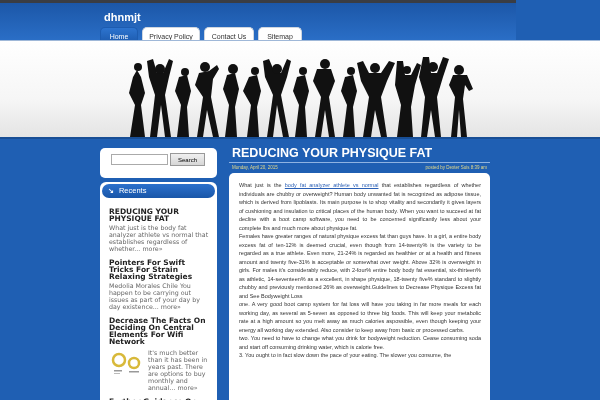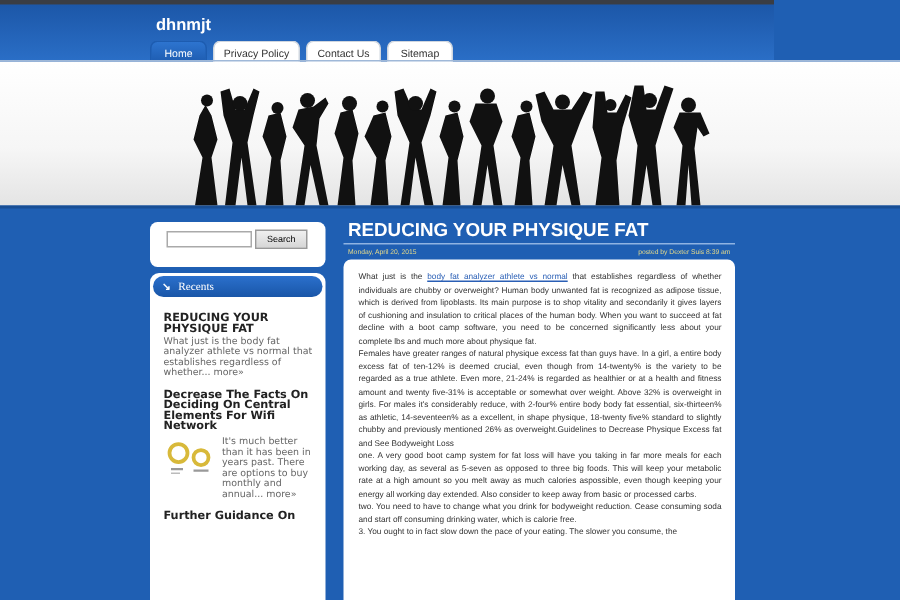--- a/index.html
+++ b/index.html
@@ -20,21 +20,21 @@
   .banner { position: absolute; left: 0; top: 40px; width: 600px; height: 99px;
     background: linear-gradient(#ffffff 0%, #f6f6f6 60%, #e4e4e4 100%); border-top: 1px solid #9fb8d8; border-bottom: 2px solid #184e95; }
   .silhouettes { position: absolute; left: 125px; top: 14px; width: 355px; height: 82px; }
 
   .sidebar { position: absolute; left: 100px; top: 148px; width: 117px; }
   .search-box { background: #fff; border-radius: 0 0 8px 8px; height: 30px; position: relative; border-radius: 5px; }
   .search-input { position: absolute; left: 11px; top: 6px; width: 57px; height: 11px; border: 1px solid #aaa; font-size: 7px; }
   .search-btn { position: absolute; left: 70px; top: 5px; width: 35px; height: 13px; font-size: 6px; background: linear-gradient(#f0f0f0, #d6d6d6); border: 1px solid #999; cursor: pointer; }
 
   .recents { margin-top: 4px; background: #fff; border-radius: 6px 6px 0 0; height: 220px; padding: 2px 2px; }
-  .recents-header { background: linear-gradient(#2b70cc, #1956a8); border-radius: 7px; height: 14px; color: #fff; font-size: 7.5px; line-height: 14px; padding-left: 6px; display: flex; align-items: center; gap: 5px; font-family: Liberation Serif, serif; }
+  .recents-header { background: linear-gradient(#2b70cc, #1956a8); border-radius: 7px; height: 14px; color: #fff; font-size: 7.5px; line-height: 14px; padding-left: 6px; display: flex; align-items: center; gap: 5px; }
   .recents-icon { font-size: 7px; font-weight: bold; }
 
   .post-list { padding: 10px 6px 0 7px; }
   .post-item { margin-bottom: 7px; }
   .post-title { font-family: "DejaVu Sans", sans-serif; font-weight: bold; color: #222; font-size: 7.5px; line-height: 7px; cursor: pointer; }
   .post-excerpt { font-family: "DejaVu Sans", sans-serif; color: #666; font-size: 6.3px; line-height: 7px; margin-top: 2px; }
   .more { color: #666; cursor: pointer; }
   .excerpt-with-img { display: flex; gap: 4px; margin-top: 4px; }
   .thumb { width: 35px; height: 32px; flex-shrink: 0; position: relative; }
 
@@ -105,20 +105,24 @@
     <div class="recents-header">
       <span class="recents-icon">↘</span>
       <span>Recents</span>
     </div>
     <div class="post-list">
       <div class="post-item">
         <div class="post-title">REDUCING YOUR PHYSIQUE FAT</div>
         <div class="post-excerpt"><span>What just is the body fat analyzer athlete vs normal that establishes regardless of whether...</span> <span class="more">more»</span></div>
       </div>
       <div class="post-item">
+        <div class="post-title">Pointers For Swift Tricks For Strain Relaxing Strategies</div>
+        <div class="post-excerpt"><span>Medolia Morales Chile You happen to be carrying out issues as part of your day by day existence...</span> <span class="more">more»</span></div>
+      </div>
+      <div class="post-item">
         <div class="post-title">Decrease The Facts On Deciding On Central Elements For Wifi Network</div>
         <div class="excerpt-with-img">
           <svg class="thumb" viewBox="0 0 35 32">
             <rect width="35" height="32" fill="#fff"></rect>
             <circle cx="10" cy="11" r="6" fill="none" stroke="#d8b93a" stroke-width="2.5"></circle>
             <circle cx="25" cy="14" r="5" fill="none" stroke="#d8b93a" stroke-width="2.5"></circle>
             <rect x="5" y="21" width="8" height="1.5" fill="#999"></rect>
             <rect x="5" y="24" width="6" height="1" fill="#bbb"></rect>
             <rect x="20" y="22" width="10" height="1.5" fill="#999"></rect>
           </svg>

